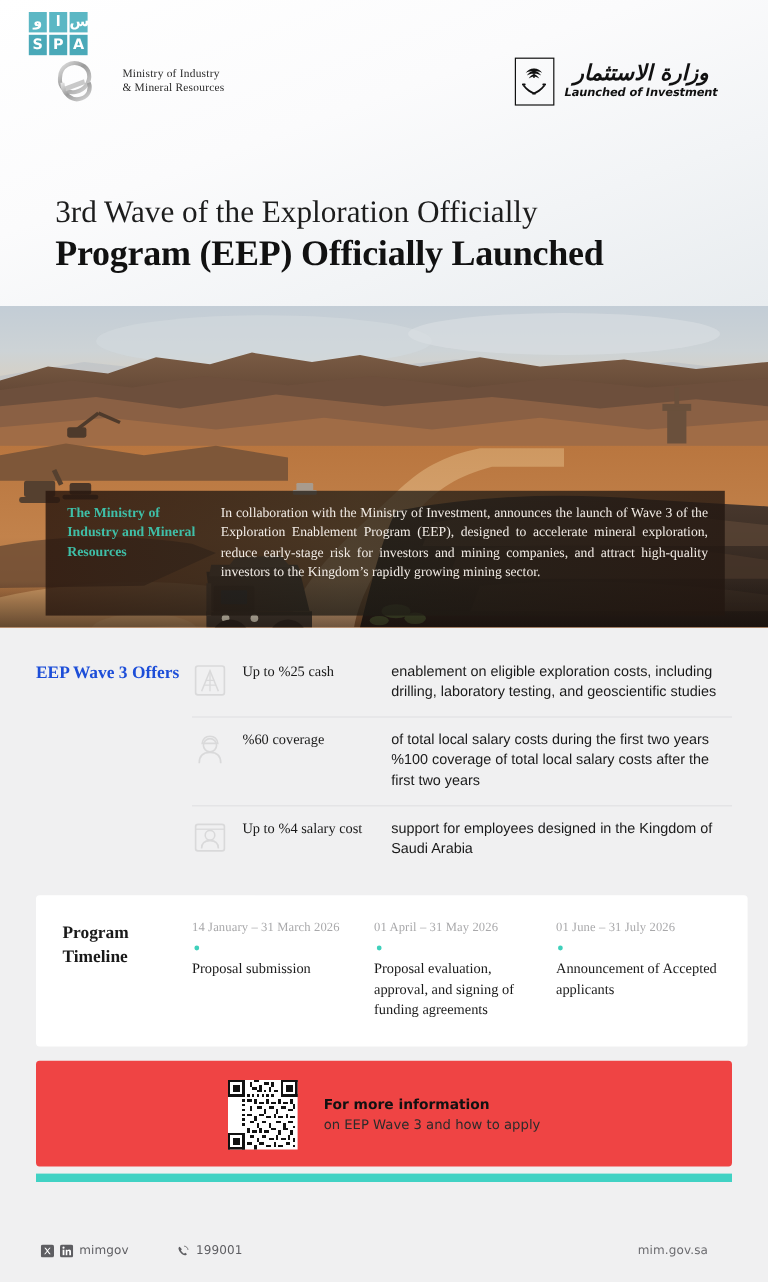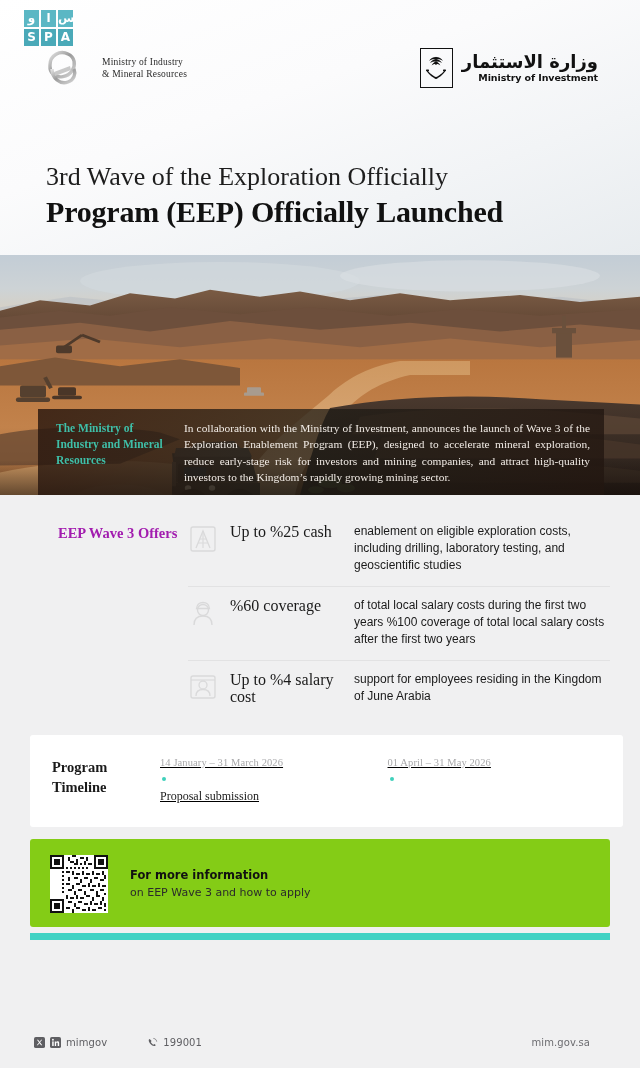--- a/index.html
+++ b/index.html
@@ -69,21 +69,21 @@
   .moi-logo {
     position: absolute;
     right: 42px; top: 48px;
     display: flex; align-items: center; gap: 9px;
   }
   .moi-emblem {
     width: 33px; height: 40px;
     border: 1.6px solid #111;
     display: flex; align-items: center; justify-content: center;
   }
-  .moi-txt { text-align: right; }
+  .moi-txt { text-align: center; font-style: italic; }
   .moi-ar {
     font-family: "DejaVu Sans", sans-serif;
     font-size: 18px; font-weight: bold; color: #111;
     line-height: 20px;
     direction: rtl;
   }
   .moi-en {
     font-family: "DejaVu Sans", sans-serif;
     font-size: 9.5px; font-weight: bold; color: #111;
     line-height: 12px;
@@ -107,21 +107,21 @@
     font-size: 30px;
     font-weight: bold;
     color: #111;
     line-height: 38px;
     letter-spacing: -0.2px;
   }
 
   
   .hero {
     position: relative;
-    height: 240px;
+    height: 268px;
     overflow: hidden;
     background: #b4733f;
   }
   .hero-svg { position: absolute; inset: 0; width: 100%; height: 100%; display: block; }
 
   .hero-card {
     position: absolute;
     left: 38px; top: 154px;
     width: 566px; height: 104px;
     background: linear-gradient(100deg, rgba(40,22,14,0.82) 0%, rgba(30,28,22,0.74) 45%, rgba(34,22,16,0.80) 100%);
@@ -152,43 +152,42 @@
     position: relative;
     padding: 18px 30px 10px 30px;
     display: flex;
   }
   .offers-title {
     width: 130px;
     flex: none;
     font-family: "Liberation Serif", serif;
     font-size: 14.5px;
     font-weight: bold;
-    color: #a21caf;
+    color: #1d4ed8;
     line-height: 20px;
     padding-top: 10px;
-    margin-left: 28px;
   }
   .offers-list { flex: 1; }
   .offer-row {
     display: flex;
     align-items: flex-start;
     padding: 10px 0 12px 0;
   }
   .offer-row + .offer-row { border-top: 1px solid #e2e2e3; }
   .offer-icon {
     width: 30px; height: 30px;
     flex: none;
     opacity: 0.14;
     margin-top: 1px;
   }
   .offer-amount {
     width: 136px;
     flex: none;
     font-family: "Liberation Serif", serif;
-    font-size: 16px;
+    font-size: 12px;
     color: #1a1a1a;
     line-height: 17px;
     padding-left: 12px;
   }
   .offer-desc {
     flex: 1;
     font-family: Liberation Sans, sans-serif;
     font-size: 12px;
     color: #1a1a1a;
     line-height: 17px;
@@ -203,21 +202,21 @@
     display: flex;
   }
   .timeline-title {
     width: 108px; flex: none;
     font-family: "Liberation Serif", serif;
     font-size: 14.5px; font-weight: bold;
     color: #1a1a1a; line-height: 20px;
     padding-top: 2px;
   }
   .timeline-steps { flex: 1; display: flex; gap: 14px; }
-  .tl-step { flex: 1; text-decoration: underline; }
+  .tl-step { flex: 1; }
   .tl-date {
     font-family: "Liberation Serif", serif;
     font-size: 10.5px;
     color: #a9a9ab;
     line-height: 15px;
     letter-spacing: 0.1px;
   }
   .tl-dot {
     width: 4px; height: 4px;
     background: #3fd0bb;
@@ -227,27 +226,28 @@
   .tl-label {
     font-family: "Liberation Serif", serif;
     font-size: 12px;
     color: #1a1a1a;
     line-height: 17px;
   }
 
   
   .qr-card {
     margin: 12px 30px 0 30px;
-    background: #84cc16;
+    background: #ef4444;
     border-radius: 3px;
     padding: 16px 20px 14px 20px;
     display: flex;
     align-items: center;
     gap: 22px;
     position: relative;
+    justify-content: center;
   }
   .qr-box { width: 58px; height: 58px; flex: none; }
   .qr-text-main {
     font-family: "DejaVu Sans", sans-serif;
     font-size: 11.5px;
     font-weight: bold;
     color: #111;
     line-height: 18px;
   }
   .qr-text-sub {
@@ -355,21 +355,21 @@
               <path d="M2.5 17.5 C6 21.5 9 23.5 11.5 24.2 L11.2 25.6 C8 24.9 4.6 22.4 1.8 18.6 Z"></path>
               <path d="M19.5 17.5 C16 21.5 13 23.5 10.5 24.2 L10.8 25.6 C14 24.9 17.4 22.4 20.2 18.6 Z"></path>
               <rect x="1" y="16.6" width="3" height="1.6" rx="0.6"></rect>
               <rect x="18" y="16.6" width="3" height="1.6" rx="0.6"></rect>
               <path d="M9.6 24.2 h2.8 v1.6 h-2.8 z"></path>
             </g>
           </svg>
         </div>
         <div class="moi-txt">
           <div class="moi-ar">وزارة الاستثمار</div>
-          <div class="moi-en">Ministry of Investment</div>
+          <div class="moi-en">Launched of Investment</div>
         </div>
       </div>
     </div>
 
     <div class="headline">
       <div class="headline-1">3rd  Wave of the Exploration Officially</div>
       <div class="headline-2">Program (EEP) Officially Launched</div>
     </div>
   </div>
 
@@ -522,41 +522,47 @@
       </div>
 
       <div class="offer-row">
         <svg class="offer-icon" viewBox="0 0 30 30">
           <rect x="3" y="4" width="24" height="22" rx="2" fill="none" stroke="#555" stroke-width="1.4"></rect>
           <circle cx="15" cy="13" r="4" fill="none" stroke="#555" stroke-width="1.3"></circle>
           <path d="M8 24 C8 19.5 11 17.5 15 17.5 C19 17.5 22 19.5 22 24" fill="none" stroke="#555" stroke-width="1.3"></path>
           <path d="M3 8 L27 8" stroke="#555" stroke-width="1.1"></path>
         </svg>
         <div class="offer-amount">Up to %4 salary cost</div>
-        <div class="offer-desc">support for employees residing in the Kingdom of June Arabia</div>
+        <div class="offer-desc">support for employees designed in the Kingdom of Saudi Arabia</div>
       </div>
 
     </div>
   </div>
 
   <div class="timeline-card">
     <div class="timeline-title">Program Timeline</div>
     <div class="timeline-steps">
 
       <div class="tl-step">
         <div class="tl-date">14 January – 31 March 2026</div>
         <div class="tl-dot"></div>
         <div class="tl-label">Proposal submission</div>
       </div>
 
       <div class="tl-step">
         <div class="tl-date">01 April – 31 May 2026</div>
         <div class="tl-dot"></div>
-      </div>
-
+        <div class="tl-label">Proposal evaluation, approval, and signing of funding agreements</div>
+      </div>
+
+      <div class="tl-step">
+        <div class="tl-date">01 June – 31 July 2026</div>
+        <div class="tl-dot"></div>
+        <div class="tl-label">Announcement of Accepted applicants</div>
+      </div>
 
     </div>
   </div>
 
   <div class="qr-card">
     <svg class="qr-box" viewBox="0 0 29 29" shape-rendering="crispEdges">
       <rect width="29" height="29" fill="#fff"></rect>
       <g fill="#111">
 
         <rect x="0" y="0" width="7" height="1"></rect>

